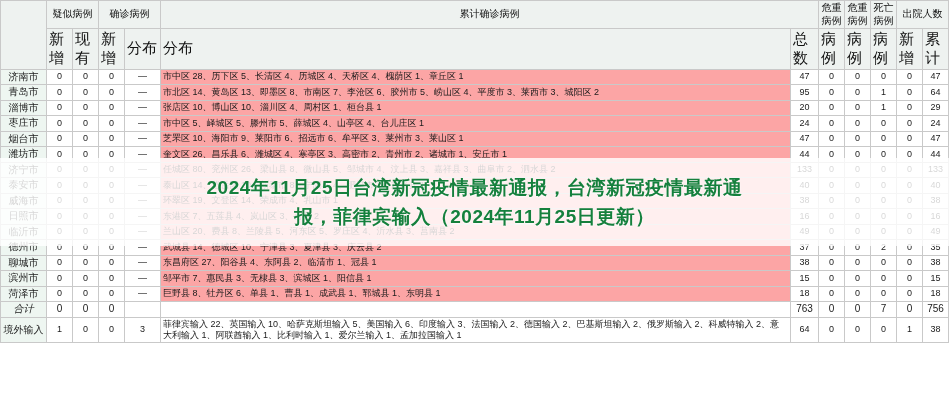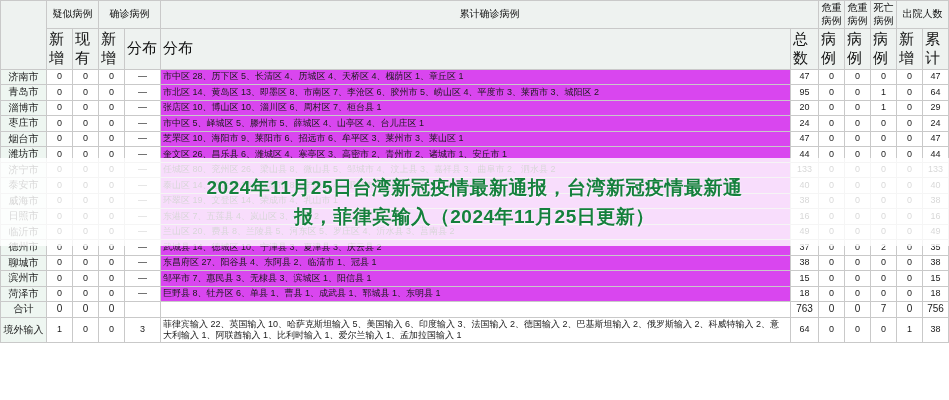--- a/index.html
+++ b/index.html
@@ -52,31 +52,31 @@
     text-align: center;
     font-size: 10px;
     white-space: nowrap;
   }
   .num {
     text-align: center;
     background: #ffffff;
   }
   .dist {
     text-align: left;
-    background: #d946ef;
+    background: #fca5a5;
     font-size: 9px;
     word-break: break-all;
   }
   .tot-row td {
     background: #eef6f1;
     text-align: center;
     font-size: 10px;
   }
   .tot-row td.dist, .tot-row td.num { background: #ffffff; }
-  .tot-row td.prov { background: #eef6f1; }
+  .tot-row td.prov { background: #eef6f1; font-style: italic; }
   .overseas td {
     background: #eef6f1;
   }
   .overseas td.dist, .overseas td.num { background: #ffffff; }
 
   
   .overlay {
     position: absolute;
     left: 0;
     top: 158px;
@@ -177,21 +177,21 @@
         <td class="num">1</td>
         <td class="num">0</td>
         <td class="num">64</td>
       </tr>
       <tr>
         <td class="prov">淄博市</td>
         <td class="num">0</td>
         <td class="num">0</td>
         <td class="num">0</td>
         <td class="num">—</td>
-        <td class="dist">张店区 10、博山区 10、淄川区 6、周村区 7、桓台县 1</td>
+        <td class="dist">张店区 10、博山区 10、淄川区 4、周村区 1、桓台县 1</td>
         <td class="num">20</td>
         <td class="num">0</td>
         <td class="num">0</td>
         <td class="num">1</td>
         <td class="num">0</td>
         <td class="num">29</td>
       </tr>
       <tr>
         <td class="prov">枣庄市</td>
         <td class="num">0</td>

